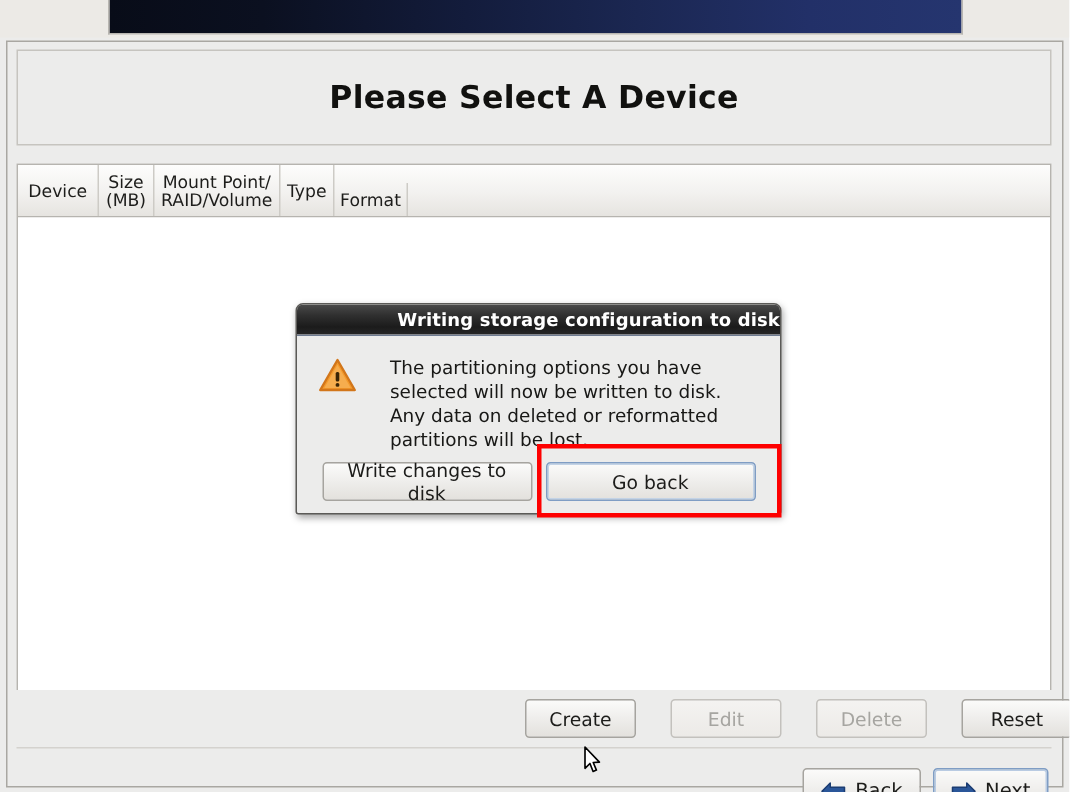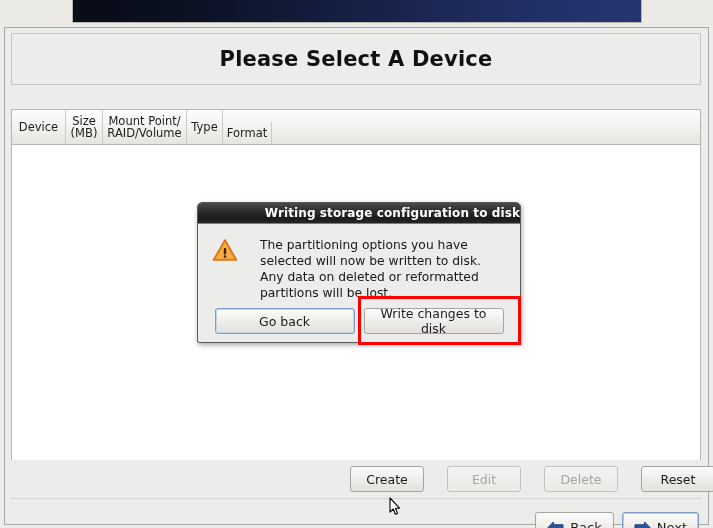--- a/index.html
+++ b/index.html
@@ -58,21 +58,21 @@
     border: 1px solid #a9a7a2;
     box-sizing: border-box;
   }
 
   
   .title-frame {
     position: absolute;
     left: 6px;
     top: 5px;
     width: 690px;
-    height: 52px;
+    height: 64px;
     background: #ececeb;
     border: 1px solid #c6c4bf;
     box-sizing: border-box;
     display: flex;
     align-items: center;
     justify-content: center;
   }
   .title-text {
     font-size: 21px;
     font-weight: bold;
@@ -346,22 +346,22 @@
         <svg width="26" height="24" viewBox="0 0 26 24">
           <path d="M13 2 L24.5 22 L1.5 22 Z" fill="#f49a2b" stroke="#d2761a" stroke-width="1.6" stroke-linejoin="round"></path>
           <path d="M13 5.2 L21.8 20.6 L4.2 20.6 Z" fill="#f6ad4e" stroke="none"></path>
           <rect x="11.8" y="10" width="2.4" height="6.4" rx="1" fill="#3a2405"></rect>
           <circle cx="13" cy="18.6" r="1.3" fill="#3a2405"></circle>
         </svg>
       </span>
       <div class="dlg-msg">The partitioning options you have selected will now be written to disk.  Any data on deleted or reformatted partitions will be lost.</div>
     </div>
     <div class="dlg-actions">
+      <button class="btn dlg-btn">Write changes to disk</button>
       <button class="btn dlg-btn default">Go back</button>
-      <button class="btn dlg-btn">Write changes to disk</button>
     </div>
   </div>
 
   <div class="highlight-box"></div>
 
   <div class="cursor">
     <svg width="12" height="19" viewBox="0 0 12 19">
       <path d="M1 1 L1 15.2 L4.3 12 L6.4 17.3 L8.6 16.4 L6.5 11.3 L10.6 11.1 Z" fill="#ffffff" stroke="#000000" stroke-width="1.1" stroke-linejoin="round"></path>
     </svg>
   </div>

